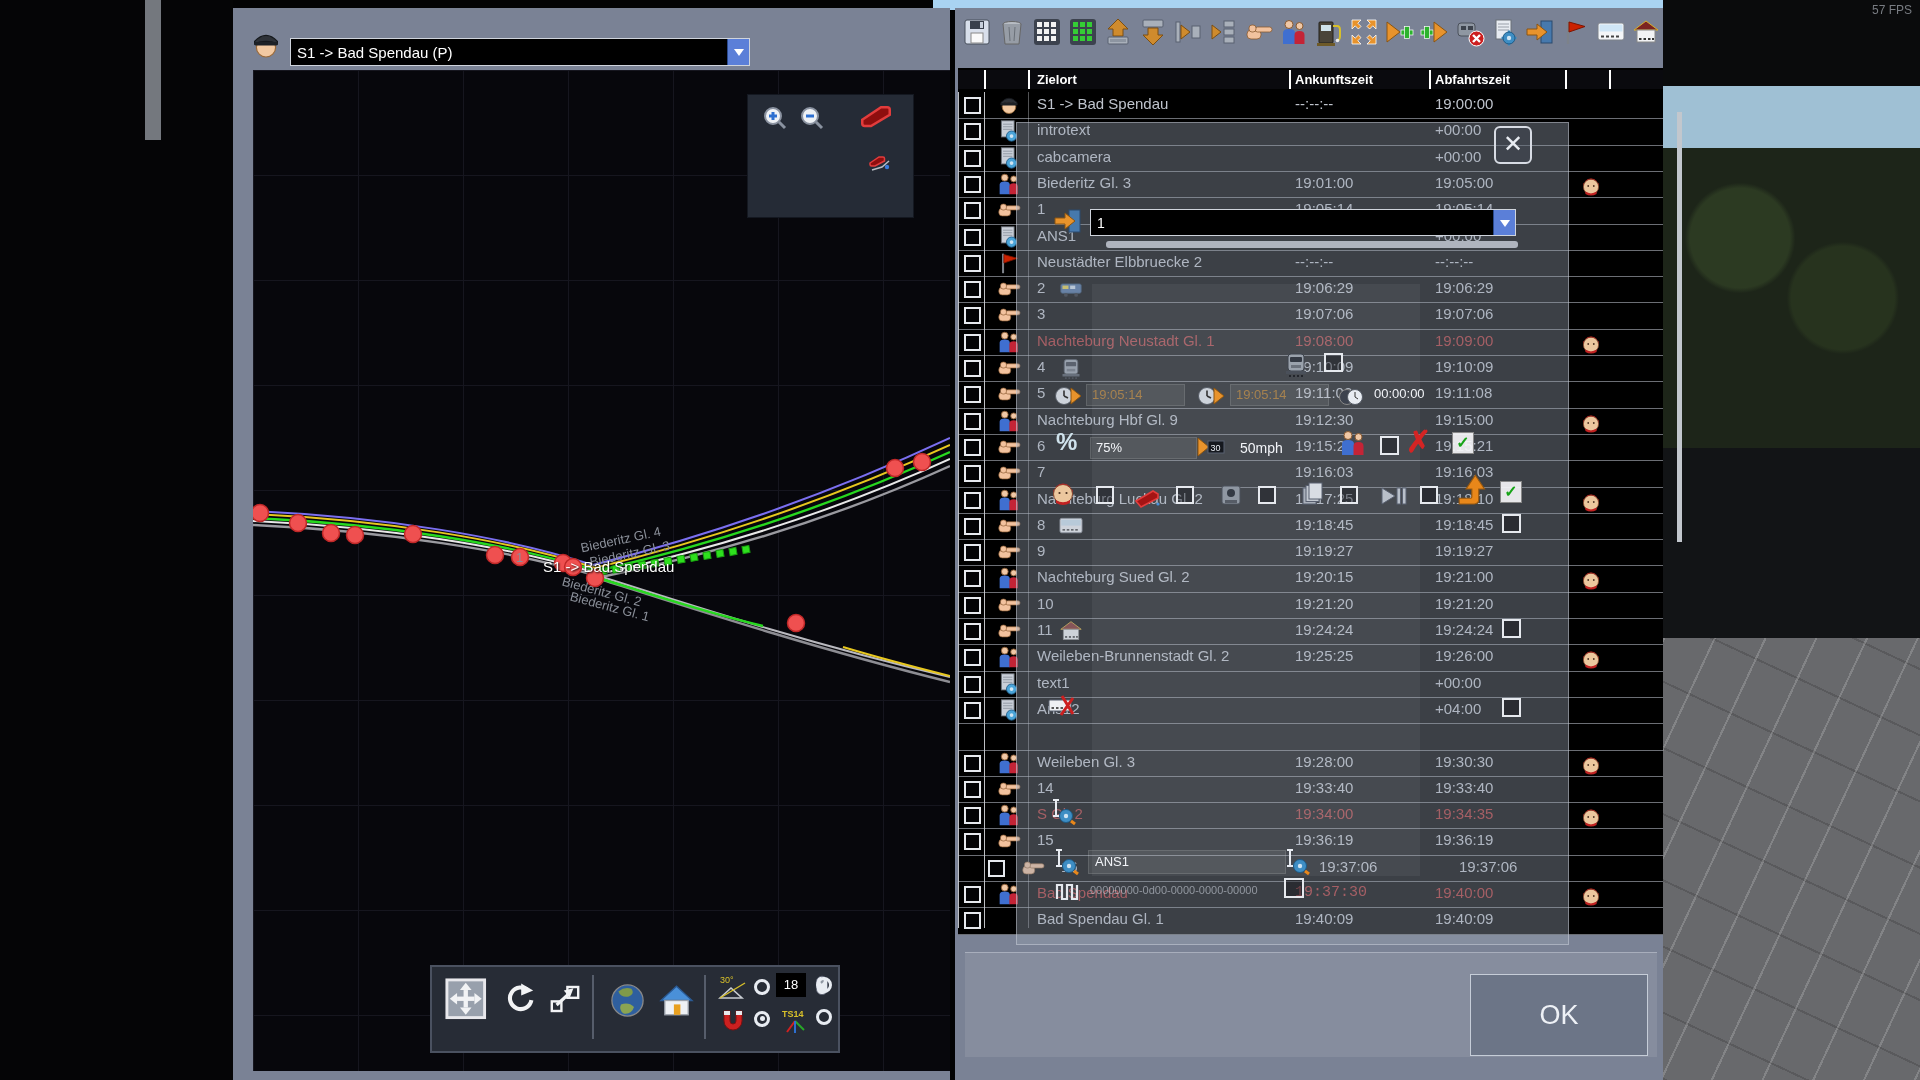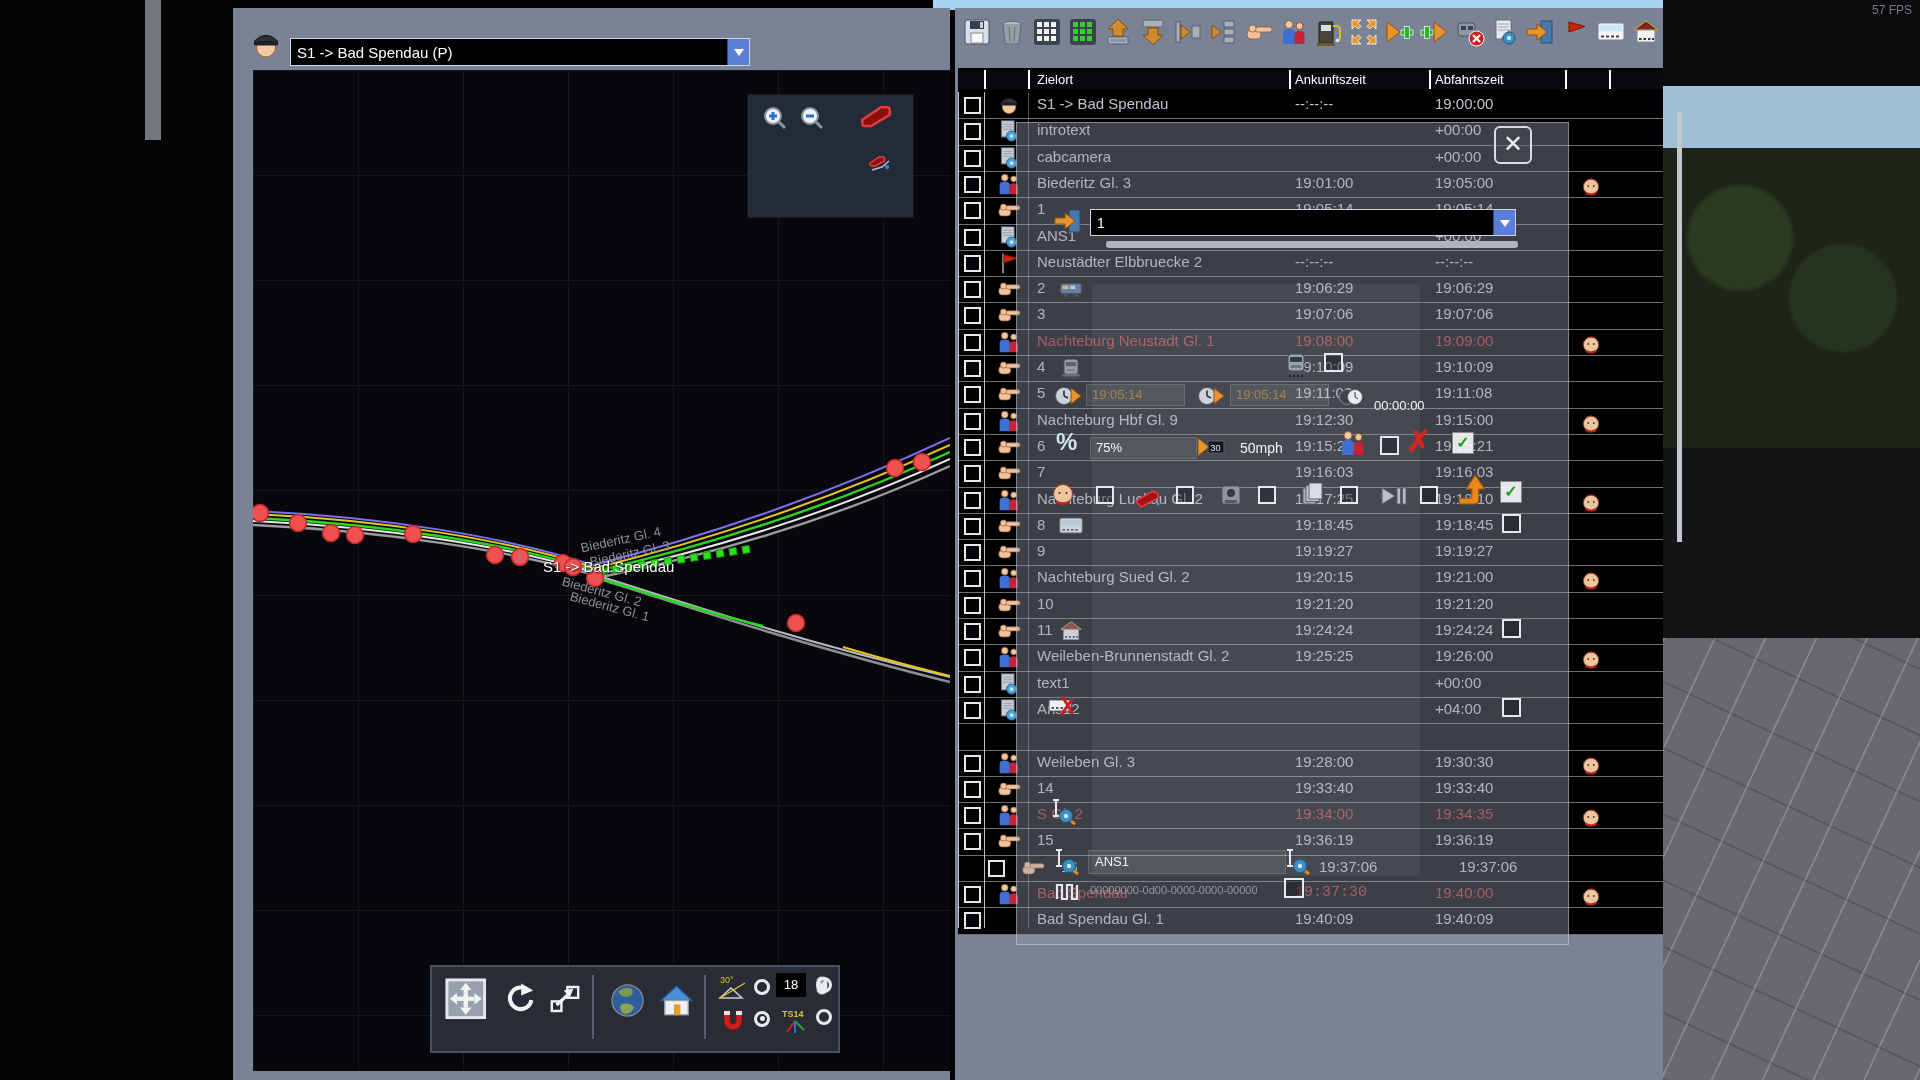--- a/index.html
+++ b/index.html
@@ -414,21 +414,21 @@
               <line x1="8" y1="22" x2="10.5" y2="22"></line>
               <line x1="12.5" y1="22" x2="15" y2="22"></line>
               <line x1="17" y1="22" x2="19.5" y2="22"></line>
               <line x1="21" y1="22" x2="23" y2="22"></line>
             </g>
           </svg>
         </span>
       </div>
 
     <div class="abs" style="left:3px;top:60px;width:705px;height:867px;background:#000;">
-      <div style="position:absolute;left:0;top:2px;width:705px;height:19px;background:#0a0a0e;">
+      <div style="position:absolute;left:0;top:2px;width:705px;height:19px;background:#0a0a0e;font-weight:bold;">
         <div class="sep-v" style="left:26px;top:0;height:19px;background:#fff;"></div>
         <div class="sep-v" style="left:70px;top:0;height:19px;background:#fff;"></div>
         <div class="sep-v" style="left:331px;top:0;height:19px;background:#fff;"></div>
         <div class="sep-v" style="left:471px;top:0;height:19px;background:#fff;"></div>
         <div class="sep-v" style="left:607px;top:0;height:19px;background:#fff;"></div>
         <div class="sep-v" style="left:651px;top:0;height:19px;background:#fff;"></div>
         <div class="hdrcell" style="left:79px;">Zielort</div>
         <div class="hdrcell" style="left:337px;">Ankunftszeit</div>
         <div class="hdrcell" style="left:477px;">Abfahrtszeit</div>
       </div>
@@ -1045,20 +1045,25 @@
             <div class="cb" style="position:absolute;left:6px;top:5px;width:17px;height:17px;"></div>
             <span class="icon30" style="position:absolute;left:36px;top:-2px;transform:scale(.85);"></span>
             <div class="cell" style="left:79px;max-width:250px;overflow:hidden;">Bad Spendau Gl. 1</div>
             <div class="cell" style="left:337px;">19:40:09</div>
             <div class="cell" style="left:477px;">19:40:09</div>
           </div>
           <div class="rowline" style="top: 841.6px;"></div>
         </div>
     </div>
 
+    <div class="abs" style="left:10px;top:944px;width:692px;height:104px;background:rgba(150,158,172,.42);border-top:1px solid rgba(220,224,232,.4);">
+      <div id="ok-btn" class="abs" style="left:505px;top:21px;width:176px;height:80px;">
+        <span>OK</span>
+      </div>
+    </div>
   </div>
 
   <div class="abs" style="left:1016px;top:122px;width:551px;height:821px;background:rgba(150,159,174,.40);border:1px solid rgba(212,218,228,.45);"></div>
   <div class="abs" style="left:1092px;top:284px;width:328px;height:592px;background:rgba(255,255,255,.055);"></div>
 
   <div class="abs" style="left:1494px;top:126px;width:34px;height:34px;border:2px solid #d8dce4;border-radius:6px;background:rgba(70,78,92,.35);color:#e8ecf2;font-size:24px;text-align:center;line-height:32px;">✕</div>
 
   <span class="icn abs" style="left:1053px;top:206px;">
       <svg viewBox="0 0 30 30" width="30" height="30">
         <rect x="16" y="4" width="11" height="22" fill="#4679ad" stroke="#2a4a6e"></rect>
@@ -1101,21 +1106,21 @@
     </span>
   <div class="dlgfield abs ft-orange" style="left:1230px;top:384px;width:92px;height:20px;line-height:20px;padding-left:5px;"><span>19:05:14</span></div>
   <span class="icn abs" style="left:1336px;top:382px;">
       <svg viewBox="0 0 30 30" width="30" height="30">
         <circle cx="11" cy="15" r="7.5" fill="#3c424e" stroke="#888"></circle>
         <circle cx="19" cy="15" r="7.5" fill="#e8ecf2" stroke="#565c66"></circle>
         <line x1="19" y1="15" x2="19" y2="10" stroke="#333"></line>
         <line x1="19" y1="15" x2="22" y2="17" stroke="#333"></line>
       </svg>
     </span>
-  <div class="abs wtext" style="left:1374px;top:386px;margin-top:12px;">00:00:00</div>
+  <div class="abs wtext" style="left:1374px;top:386px;">00:00:00</div>
 
   <div class="abs" style="left:1056px;top:428px;color:#cfe2ec;font-size:24px;font-weight:bold;">%</div>
   <div class="dlgfield abs wtext" style="left:1090px;top:437px;width:100px;height:20px;line-height:20px;padding-left:5px;"><span>75%</span></div>
   <span class="icn abs" style="left:1196px;top:432px;">
       <svg viewBox="0 0 30 30" width="30" height="30">
         <path d="M2 6 L13 15 L2 24 Z" fill="#e8932c" stroke="#8a5512"></path>
         <rect x="12" y="9" width="16" height="12" fill="#15181e" stroke="#596070"></rect>
         <text x="14.5" y="18.5" font-size="9" fill="#e8ecf2" font-family="Liberation Sans,sans-serif">30</text>
       </svg>
     </span>

